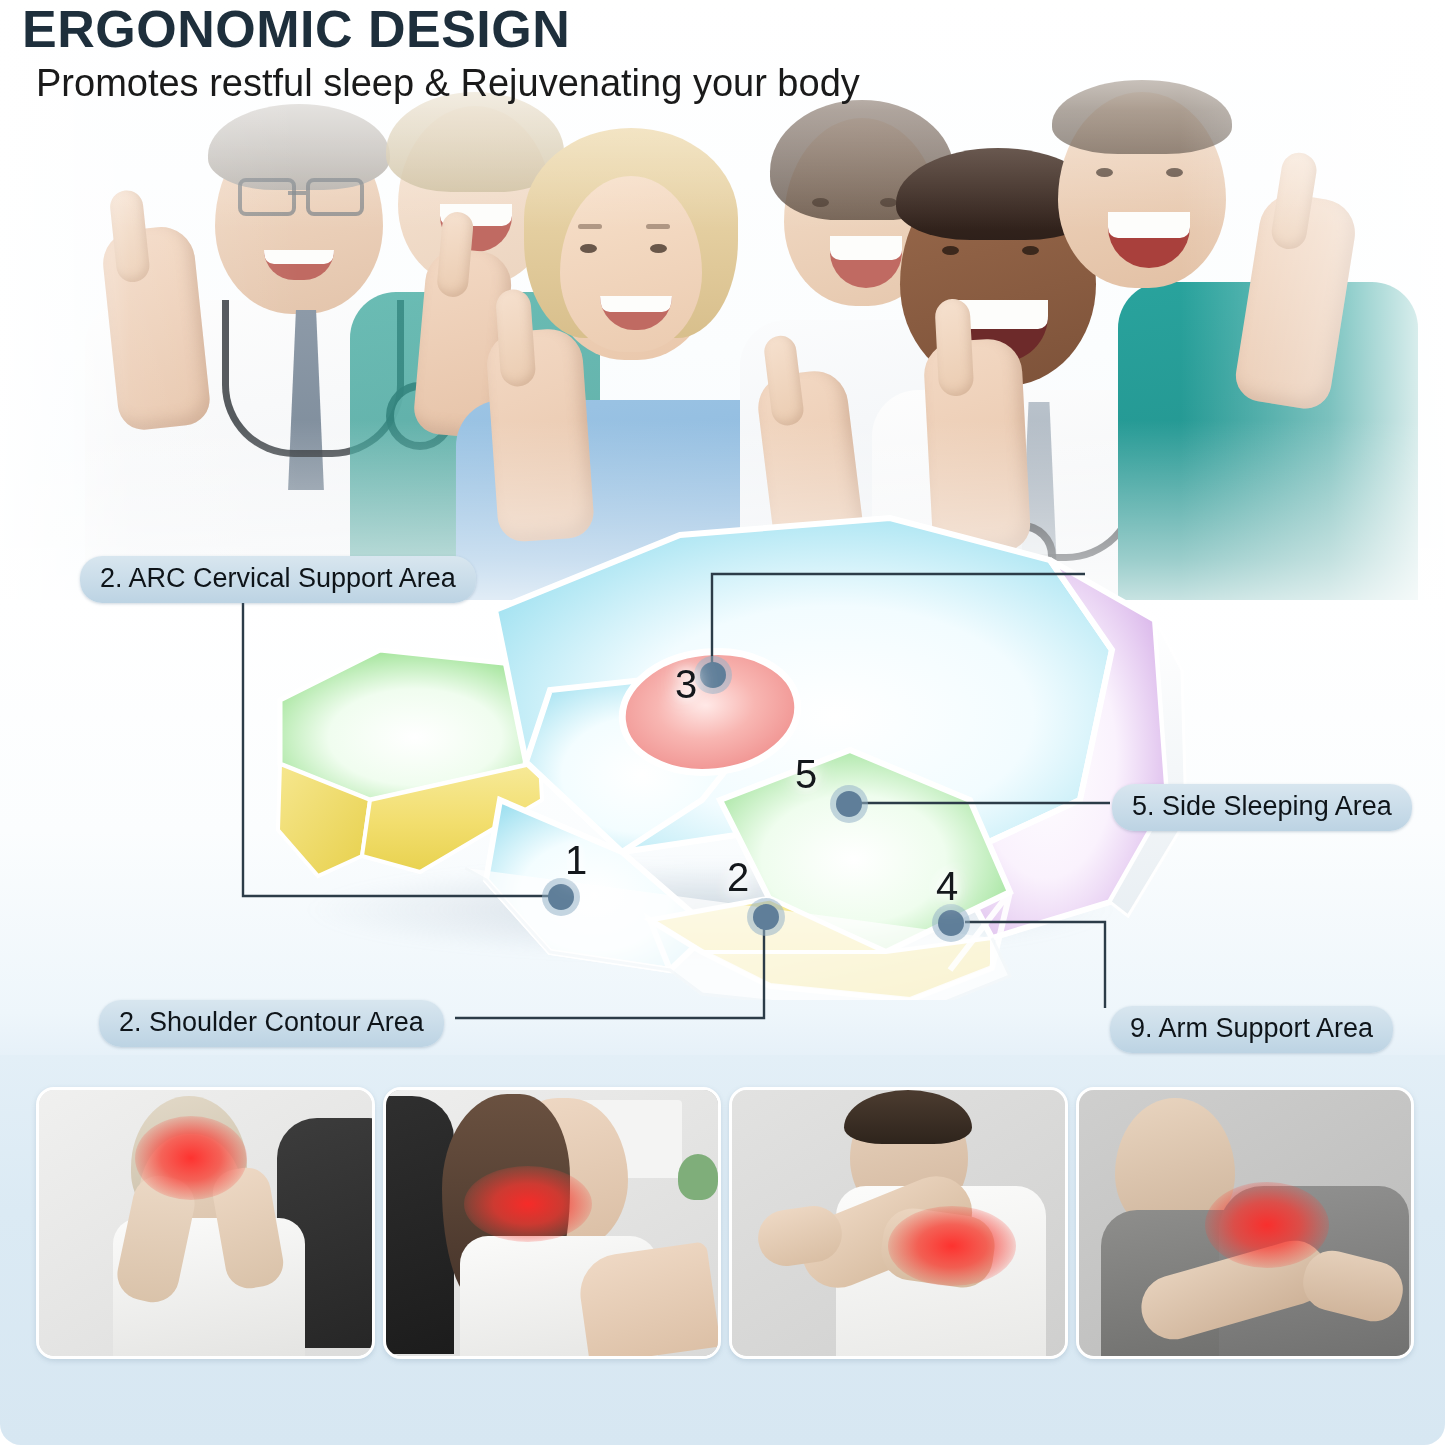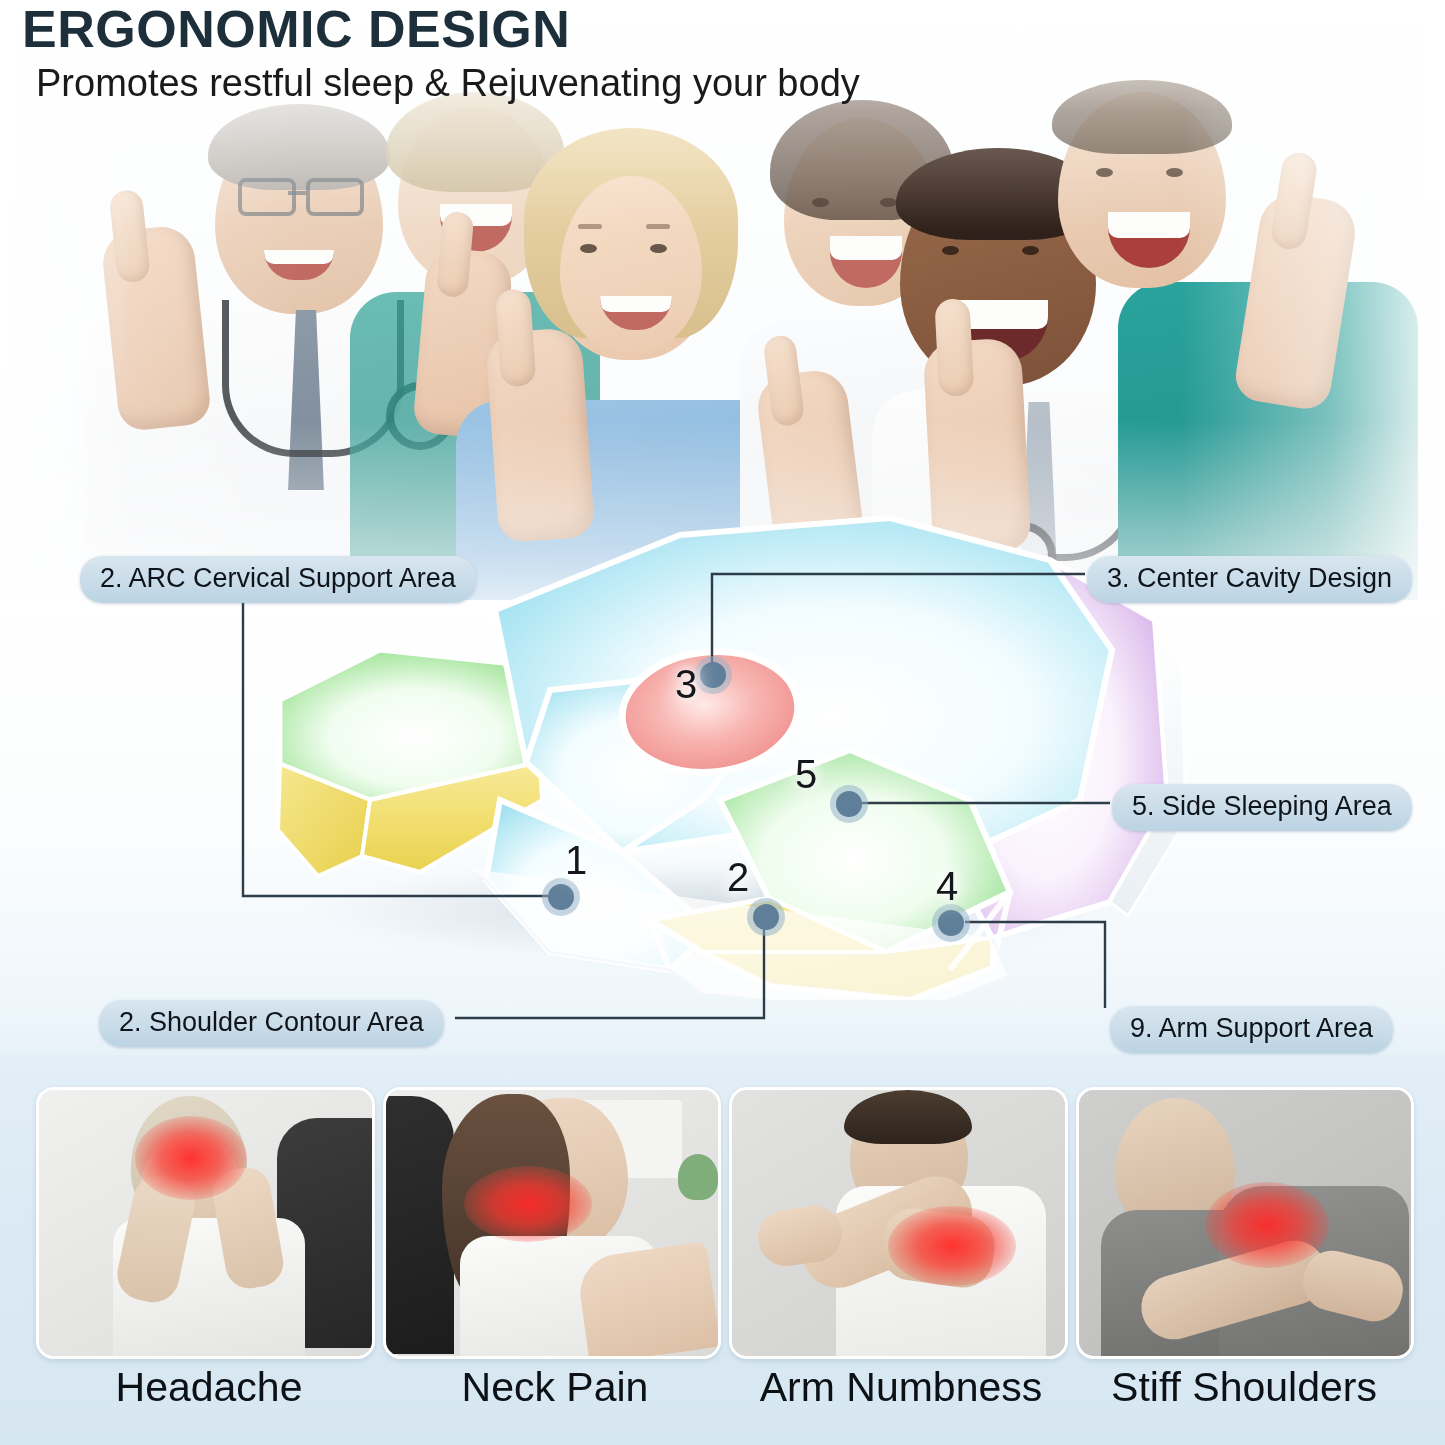--- a/index.html
+++ b/index.html
@@ -2,21 +2,21 @@
 <html><head>
 <meta charset="utf-8">
 <style>
   html,body{margin:0;padding:0;}
   body{
     width:1445px;height:1445px;
     font-family:"Liberation Sans", sans-serif;
     background:#ffffff;
     overflow:hidden;
   }
-  .page{position:relative;width:1445px;height:1445px;overflow:hidden;}
+  .page{position:relative;width:1445px;height:1445px;overflow:hidden;border-radius:21px;}
 
   
   .hero-title{
     position:absolute;left:22px;top:2px;
     font-size:52px;font-weight:bold;letter-spacing:0.5px;
     color:#1e2f3c;line-height:1.05;white-space:nowrap;z-index:40;
   }
   .hero-sub{
     position:absolute;left:36px;top:62px;
     font-size:38px;font-weight:normal;color:#1a1a1a;
@@ -315,21 +315,20 @@
 
     <polyline points="1085,574 712,574 712,674" fill="none" stroke="#2c3c48" stroke-width="2.4"></polyline>
 
     <polyline points="1105,1008 1105,922 965,922" fill="none" stroke="#2c3c48" stroke-width="2.4"></polyline>
 
     <polyline points="1110,803 849,803" fill="none" stroke="#2c3c48" stroke-width="2.4"></polyline>
   </svg>
 
   <div class="pill" style="left:80px;top:556px;">2. ARC Cervical Support Area</div>
   <div class="pill" style="left:99px;top:1000px;">2. Shoulder Contour Area</div>
-  <div class="pill" style="left:1087px;top:556px;">3. Center Cavity Design</div>
   <div class="pill" style="left:1110px;top:1006px;">9. Arm Support Area</div>
   <div class="pill" style="left:1112px;top:784px;text-align:right;">5. Side Sleeping Area</div>
 
   <div class="dot" style="left:548px;top:884px;"></div>
   <div class="num" style="left:565px;top:838px;">1</div>
 
   <div class="dot" style="left:753px;top:904px;"></div>
   <div class="num" style="left:727px;top:855px;">2</div>
 
   <div class="dot" style="left:700px;top:662px;"></div>
@@ -384,20 +383,14 @@
       <div class="gbody" style="left:0;top:0;width:100%;height:100%;background:linear-gradient(150deg,#cfcfce,#b9b9b8);"></div>
       <div class="gbody" style="left:36px;top:8px;width:120px;height:136px;background:linear-gradient(165deg,#e9d5c0,#cdb39a);border-radius:50% 50% 42% 42%/56% 56% 44% 44%;"></div>
       <div class="gbody" style="left:22px;top:120px;width:230px;height:146px;background:linear-gradient(170deg,#8e8e8c,#6e6e6c);border-radius:36px 40px 0 0;"></div>
       <div class="gbody" style="left:140px;top:96px;width:190px;height:170px;background:linear-gradient(170deg,#929291,#717170);border-radius:44px 30px 0 0;"></div>
       <div class="gbody" style="left:60px;top:168px;width:190px;height:64px;background:linear-gradient(170deg,#e6d1bc,#cdb197);border-radius:32px;transform:rotate(-16deg);"></div>
       <div class="gbody" style="left:224px;top:166px;width:100px;height:60px;background:linear-gradient(170deg,#e6d1bc,#cdb197);border-radius:28px;transform:rotate(14deg);"></div>
       <div class="pain-glow" style="left:126px;top:92px;width:124px;height:86px;"></div>
     </div>
   </div>
 
-  <div class="captions">
-    <div class="caption" style="width:346px;">Headache</div>
-    <div class="caption" style="width:346px;">Neck Pain</div>
-    <div class="caption" style="width:346px;">Arm Numbness</div>
-    <div class="caption" style="width:340px;">Stiff Shoulders</div>
-  </div>
 
 </div>
 
 </body></html>

